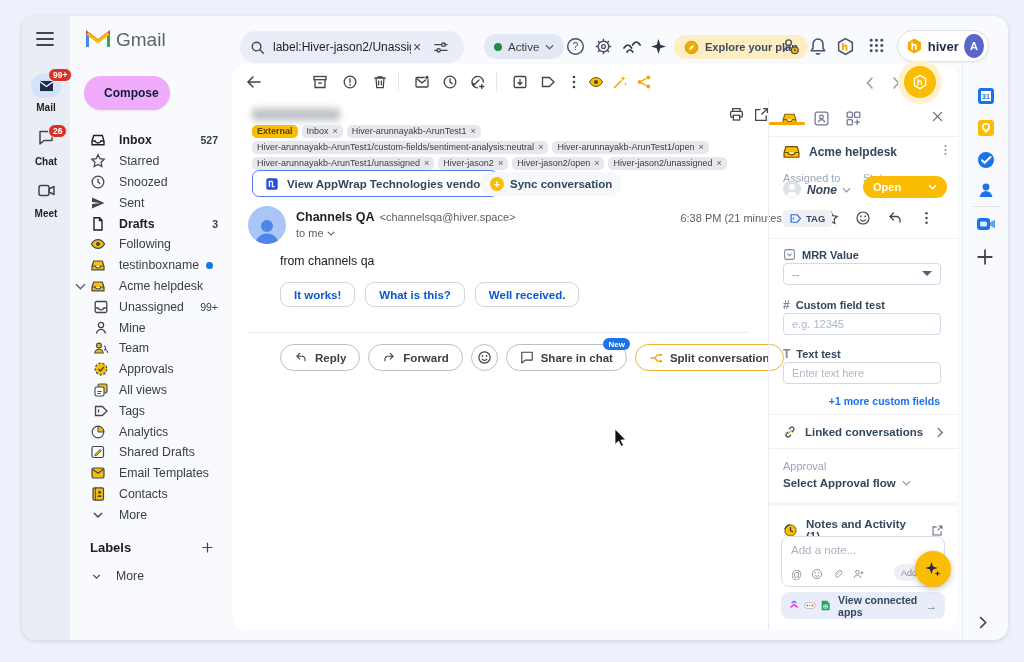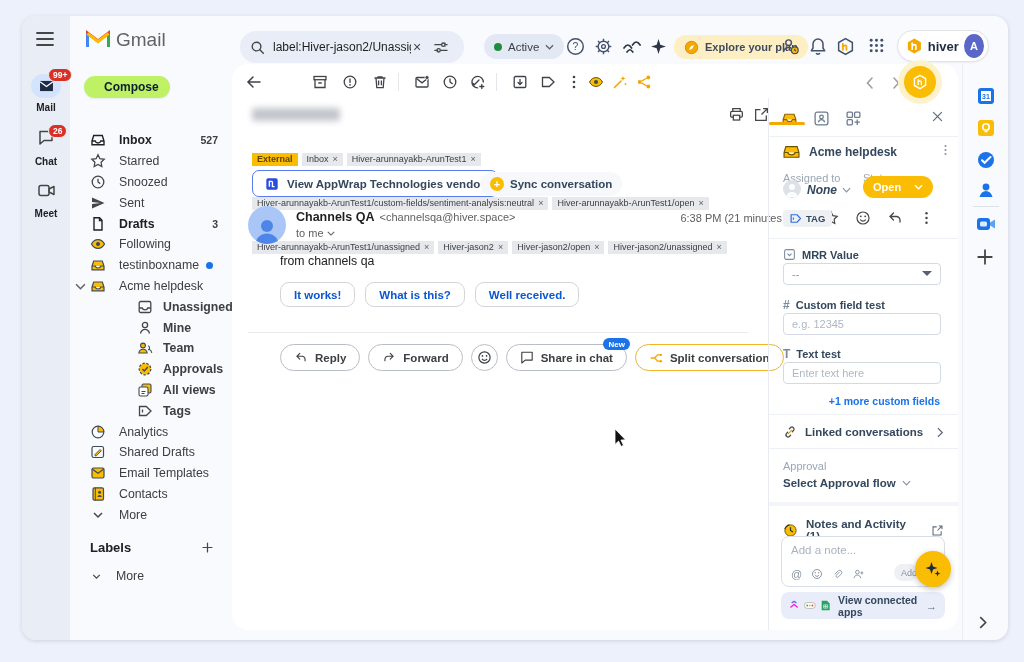--- a/index.html
+++ b/index.html
@@ -19,41 +19,41 @@
   .searchbar input { border:0; background:transparent; outline:none; font-size:12px; color:#1f1f1f; width:138px; font-family:"Liberation Sans",sans-serif; }
   .chip-active { position:absolute; left:414px; top:18px; height:25px; border-radius:13px; background:#e3e9f4; display:flex; align-items:center; gap:6px; padding:0 10px; font-size:11.5px; color:#3c4043; }
   .dot-green { width:8px; height:8px; border-radius:50%; background:#1e8e3e; }
   .iconbtn { position:absolute; top:21px; width:20px; height:20px; color:#43506b; }
   .explore { position:absolute; left:604px; top:19px; height:24px; background:#fdefc3; border-radius:12px; display:flex; align-items:center; gap:6px; padding:0 10px; font-size:11px; font-weight:600; color:#3f4a5a; }
   .hiverpill { position:absolute; left:827px; top:14px; width:92px; height:32px; background:#fff; border:1px solid #dfe3ea; border-radius:16px; display:flex; align-items:center; padding:0 4px 0 8px; gap:5px; box-shadow:0 1px 2px rgba(0,0,0,.05); }
   .hiverpill .brand { font-size:13px; font-weight:700; color:#1f2a44; }
   .avatar-a { width:24px; height:24px; border-radius:50%; background:#5b66c9; color:#fff; font-size:11px; font-weight:700; display:flex; align-items:center; justify-content:center; margin-left:auto; }
   
   .nav { position:absolute; left:48px; top:50px; width:162px; bottom:0; }
-  .compose { position:absolute; left:14px; top:10px; width:86px; height:22px; background:#bef264; border-radius:17px; display:flex; align-items:center; gap:8px; padding:0 12px; font-size:12px; font-weight:600; color:#0b1f33; box-shadow:0 1px 2px rgba(0,0,0,.08); }
+  .compose { position:absolute; left:14px; top:10px; width:86px; height:34px; background:#f0abfc; border-radius:17px; display:flex; align-items:center; gap:8px; padding:0 12px; font-size:12px; font-weight:600; color:#0b1f33; box-shadow:0 1px 2px rgba(0,0,0,.08); }
   .navlist { position:absolute; left:0; top:64px; right:4px; }
   .navrow { position:relative; height:20.8px; display:flex; align-items:center; padding-left:20px; font-size:12.3px; color:#3c4043; border-radius:0 12px 12px 0; }
   .navrow .nicon { width:16px; height:16px; margin-right:13px; flex:0 0 16px; color:#444746; }
-  .navrow.child { padding-left:67px;font-weight:bold; }
+  .navrow.child { padding-left:23px; }
   .navrow.child .nicon { margin-right:10px; }
   .navrow .count { margin-left:auto; padding-right:10px; font-size:10.5px; color:#3c4043; }
   .navrow.bold { font-weight:700; color:#202124; }
   .navrow.bold .count { font-weight:700; }
   .chev-l { position:absolute; left:5px; top:5px; width:11px; height:11px; color:#5f6368; }
   .labelshdr { position:absolute; left:0; top:474px; right:12px; display:flex; align-items:center; padding-left:20px; font-size:13px; font-weight:700; color:#202124; }
   .labelshdr .plus { margin-left:auto; padding-right:6px; color:#444746; }
   .moresmall { position:absolute; left:0; top:500px; display:flex; align-items:center; padding-left:20px; font-size:12.3px; color:#3c4043; height:20px; }
   
   .sheet { position:absolute; left:210px; top:48px; width:726px; height:566px; background:#fff; border-radius:16px; }
   .tbi { position:absolute; top:10px; width:16px; height:16px; color:#3f4349; }
   .tsep { position:absolute; top:9px; width:1px; height:18px; background:#e3e6ea; }
   .fab { position:absolute; left:672px; top:2px; width:32px; height:32px; border-radius:50%; background:#fbbc04; box-shadow:0 0 0 6px #fdf2cc; display:flex; align-items:center; justify-content:center; }
   .subject-blur { position:absolute; left:20px; top:44px; width:88px; height:13px; background:#a9adb6; border-radius:3px; filter:blur(3px); opacity:.7; }
   .tags { position:absolute; left:20px; top:61px; width:505px; display:flex; flex-wrap:wrap; gap:3px 4px; }
-  .tag { background:#e6e8eb; color:#3c4043; font-size:9px; line-height:13px; border-radius:0; padding:0 5px; white-space:nowrap; display:flex; align-items:center; gap:4px;margin-top:28px; }
+  .tag { background:#e6e8eb; color:#3c4043; font-size:9px; line-height:13px; border-radius:5px; padding:0 5px; white-space:nowrap; display:flex; align-items:center; gap:4px; }
   .tag .x { color:#5f6368; font-size:9px; }
   .tag.ext { background:#fbbc04; color:#5c4500; font-weight:700; }
   .vendorbtn { position:absolute; left:20px; top:106px; height:27px; background:#fff; border:1.5px solid #587bf2; border-radius:7px; display:flex; align-items:center; gap:8px; padding:0 12px; font-size:11.5px; font-weight:600; color:#33475d; }
   .syncbtn { position:absolute; left:248px; top:108px; height:24px; border-radius:12px; display:flex; align-items:center; gap:6px; padding:0 10px; font-size:11.5px; font-weight:600; color:#33475d; background:#f6f8fc; }
   .plusdot { width:14px; height:14px; border-radius:50%; background:#fbbc04; color:#fff; font-size:11px; font-weight:700; display:flex; align-items:center; justify-content:center; line-height:1; }
   .av-sender { position:absolute; left:16px; top:142px; width:38px; height:38px; border-radius:50%; background:#a9c6f7; display:flex; align-items:flex-end; justify-content:center; overflow:hidden; }
   .sname { position:absolute; left:64px; top:146px; font-size:12.5px; font-weight:700; color:#1f1f1f; }
   .semail { font-weight:400; font-size:11px; color:#5e5e5e; margin-left:5px; }
   .tome { position:absolute; left:64px; top:163px; font-size:11px; color:#5e5e5e; display:flex; align-items:center; gap:3px; }
   .metaright { position:absolute; right:24px; top:146px; display:flex; align-items:center; gap:16px; color:#444746; }
@@ -67,21 +67,21 @@
   .pill.round { width:27px; padding:0; justify-content:center; }
   .pill.split { border-color:#f0b429; }
   .newbadge { position:absolute; top:-7px; right:-4px; background:#1a73e8; color:#fff; font-size:8px; font-weight:700; border-radius:7px; padding:1.5px 5px; }
   
   .panel { position:absolute; left:536px; top:34px; width:190px; height:532px; border-left:1px solid #e8ebf1; font-family:"Liberation Sans",sans-serif; }
   .ptab { position:absolute; top:12px; width:17px; height:17px; color:#6b7a90; }
   .underline { position:absolute; left:0; top:24px; width:36px; height:3px; background:#f5a800; border-radius:2px; }
   .pdiv { position:absolute; left:0; right:0; height:1px; background:#edf0f4; }
   .plabel { font-size:11px; color:#9aa7b6; }
   .pnavy { color:#33475d; }
-  .openbtn { position:absolute; left:94px; top:78px; width:70px; height:22px; background:#fbbc04; border-radius:12px; display:flex; align-items:center; justify-content:space-between; padding:0 10px; color:#fff; font-size:11px; font-weight:700; }
+  .openbtn { position:absolute; left:94px; top:78px; width:84px; height:22px; background:#fbbc04; border-radius:12px; display:flex; align-items:center; justify-content:space-between; padding:0 10px; color:#fff; font-size:11px; font-weight:700; }
   .tagchip { position:absolute; left:14px; top:112px; height:17px; background:#eef0f4; border-radius:4px; display:flex; align-items:center; gap:4px; padding:0 7px; font-size:9.5px; font-weight:700; color:#33475d; }
   .pselect { position:absolute; left:14px; width:158px; height:22px; border:1px solid #d3dae3; border-radius:4px; display:flex; align-items:center; padding:0 8px; font-size:11px; color:#8a94a2; background:#fff; }
   .pinput { position:absolute; left:14px; width:158px; height:22px; border:1px solid #d3dae3; border-radius:4px; padding:0 8px; font-size:11px; color:#33475d; background:#fff; font-family:"Liberation Sans",sans-serif; }
   .pinput::placeholder { color:#aeb8c4; }
   .fieldlbl { position:absolute; left:14px; font-size:11px; font-weight:600; color:#33475d; display:flex; align-items:center; gap:6px; }
   .morelink { position:absolute; right:18px; font-size:10.5px; color:#1a73e8; font-weight:600; }
   .composer { position:absolute; left:12px; top:438px; width:164px; height:51px; border:1px solid #d9dee6; border-radius:8px; background:#fff; }
   .composer input { border:0; outline:none; width:140px; margin:7px 0 0 9px; font-size:11.5px; color:#33475d; font-family:"Liberation Sans",sans-serif; }
   .composer input::placeholder { color:#a9b3c0; }
   .cicons { position:absolute; left:9px; bottom:6px; display:flex; gap:9px; align-items:center; color:#8a94a2; font-size:11px; }

